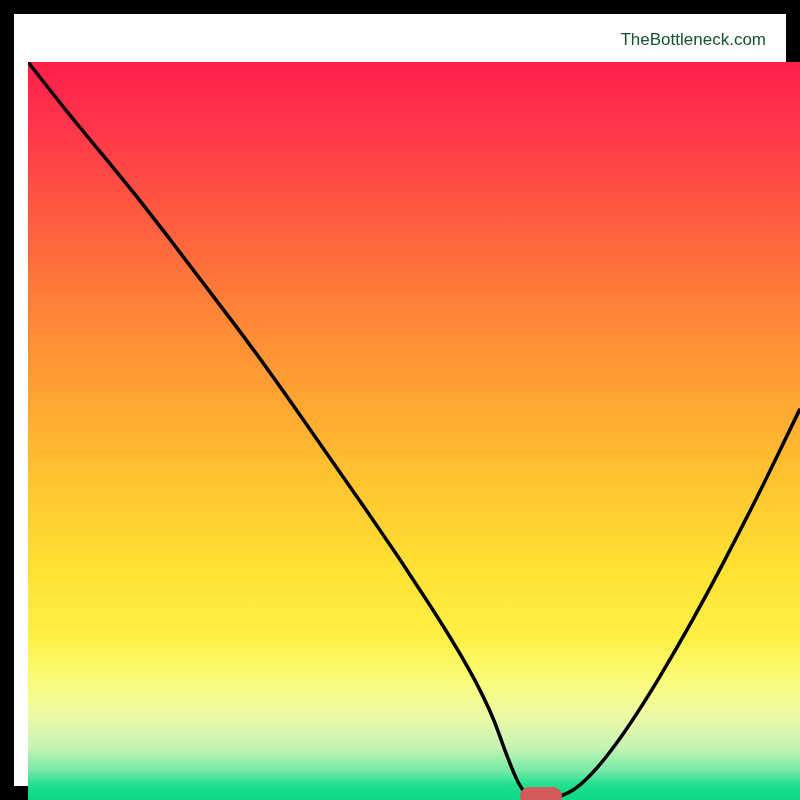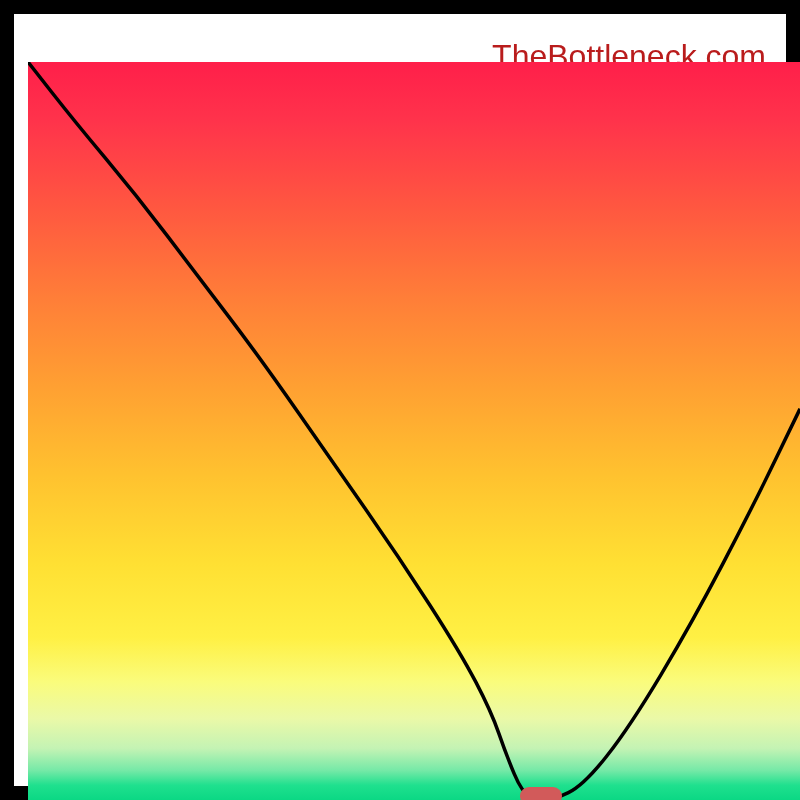--- a/index.html
+++ b/index.html
@@ -14,23 +14,23 @@
     position: absolute;
     left: 0;
     top: 0;
     width: 800px;
     height: 800px;
     border: 14px solid #000;
   }
   .watermark {
     position: absolute;
     right: 20px;
-    top: 24px;
-    color: #b91c1c;
-    font-size: 32px;
+    top: 16px;
+    color: #14532d;
+    font-size: 17px;
     font-weight: 500;
   }
   .plot-area {
     position: absolute;
     left: 14px;
     top: 48px;
     width: 772px;
     height: 738px;
     overflow: hidden;
   }

